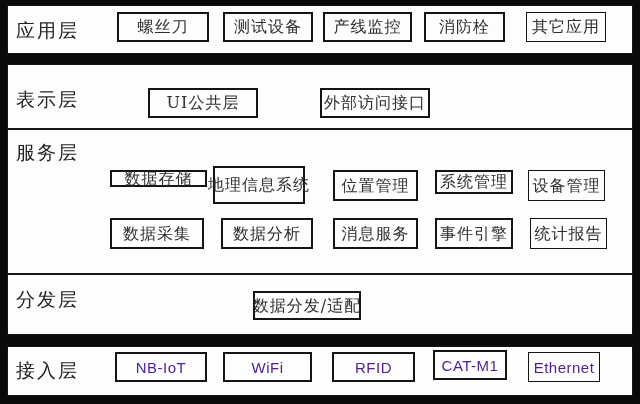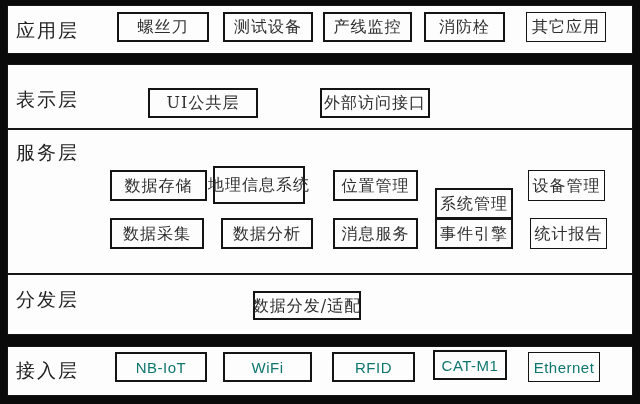--- a/index.html
+++ b/index.html
@@ -42,21 +42,21 @@
     transform: translate(-50%, -50%);
     white-space: nowrap;
     font-size: 16px;
     letter-spacing: 1px;
     color: #2e2e2e;
   }
   .node.latin .lbl {
     font-family: "Liberation Sans", sans-serif;
     font-size: 15px;
     letter-spacing: 0.5px;
-    color: #0f766e;
+    color: #4c1d95;
   }
 </style>
 </head>
 <body>
 
 <div class="stage">
 
   <div class="band" style="left:7px; top:5px; width:626px; height:49px;"></div>
 
   <div class="band" style="left:7px; top:64px; width:626px; height:271px;"></div>
@@ -87,30 +87,30 @@
     <span class="lbl">其它应用</span>
   </div>
 
   <div class="node" style="left:148px; top:88px; width:110px; height:30px;">
     <span class="lbl">UI公共层</span>
   </div>
   <div class="node" style="left:320px; top:88px; width:110px; height:30px;">
     <span class="lbl">外部访问接口</span>
   </div>
 
-  <div class="node" style="left:110px; top:170px; width:97px; height:31px;">
+  <div class="node" style="left:110px; top:170px; width:97px; height:17px;">
     <span class="lbl">数据存储</span>
   </div>
   <div class="node" style="left:213px; top:166px; width:92px; height:38px;">
     <span class="lbl">地理信息系统</span>
   </div>
   <div class="node" style="left:333px; top:170px; width:85px; height:31px;">
     <span class="lbl">位置管理</span>
   </div>
-  <div class="node" style="left:435px; top:188px; width:78px; height:31px;">
+  <div class="node" style="left:435px; top:170px; width:78px; height:24px;">
     <span class="lbl">系统管理</span>
   </div>
   <div class="node" style="left:528px; top:170px; width:77px; height:31px; border-width:1px;">
     <span class="lbl">设备管理</span>
   </div>
 
   <div class="node" style="left:110px; top:218px; width:94px; height:31px;">
     <span class="lbl">数据采集</span>
   </div>
   <div class="node" style="left:221px; top:218px; width:92px; height:31px;">

